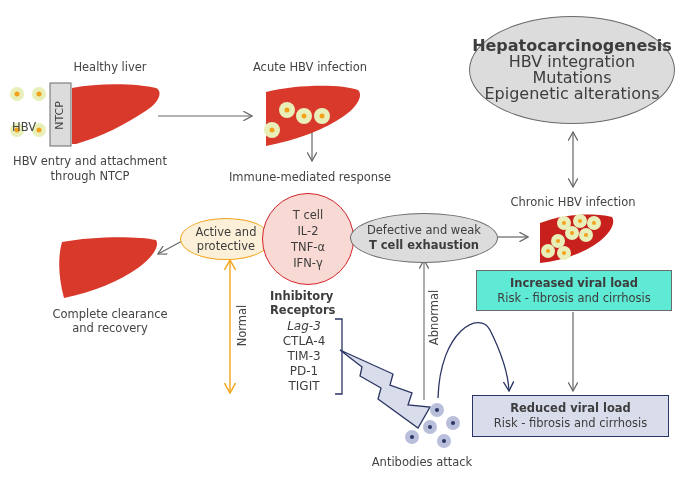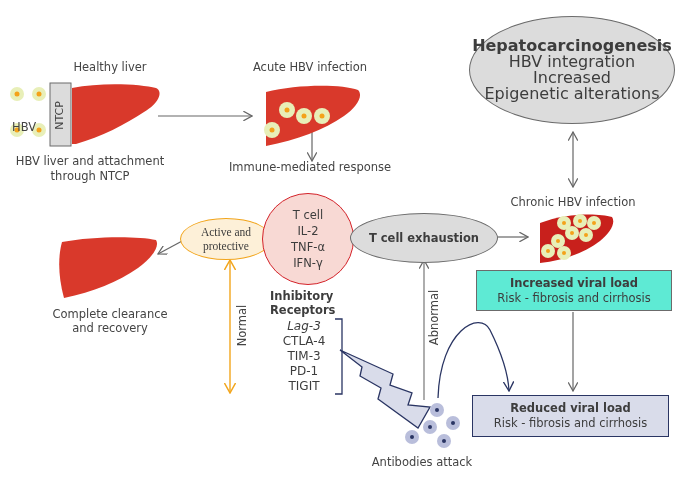--- a/index.html
+++ b/index.html
@@ -58,21 +58,21 @@
     </g>
   <g>
       <circle cx="33" cy="48" r="7" fill="#e8efb8"></circle>
       <circle cx="33" cy="48" r="2.5" fill="#f4a21a"></circle>
     </g>
   <rect x="44" y="1" width="21" height="63" fill="#dcdcdc" stroke="#6b6b6b" stroke-width="1"></rect>
   <path d="M66,6 C95,0 135,2 150,6 C158,10 152,22 138,30 C120,42 95,55 70,62 L66,62 Z" fill="#d9392b"></path>
 </svg>
 <div class="lbl" style="left:12px;top:120px;">HBV</div>
 <div class="lbl" style="left:45px;top:108px;transform:rotate(-90deg);font-size:11px;">NTCP</div>
-<div class="lbl" style="left:0px;top:154px;width:180px;">HBV liver and attachment</div>
+<div class="lbl" style="left:0px;top:154px;width:180px;">HBV entry and attachment</div>
 <div class="lbl" style="left:0px;top:169px;width:180px;">through NTCP</div>
 
 <div class="lbl" style="left:240px;top:60px;width:140px;">Acute HBV infection</div>
 <svg class="abs" style="left:262px;top:84px;" width="100" height="64">
   <path d="M4,8 C35,0 80,0 96,6 C102,12 94,24 82,32 C62,46 35,56 4,62 Z" fill="#d9392b"></path>
   <g>
       <circle cx="25" cy="26" r="8" fill="#e8efb8"></circle>
       <circle cx="25" cy="26" r="2.5" fill="#f4a21a"></circle>
     </g>
   <g>
@@ -81,26 +81,26 @@
     </g>
   <g>
       <circle cx="60" cy="32" r="8" fill="#e8efb8"></circle>
       <circle cx="60" cy="32" r="2.5" fill="#f4a21a"></circle>
     </g>
   <g>
       <circle cx="10" cy="46" r="8" fill="#e8efb8"></circle>
       <circle cx="10" cy="46" r="2.5" fill="#f4a21a"></circle>
     </g>
 </svg>
-<div class="lbl" style="left:220px;top:160px;width:180px;">Immune-mediated response</div>
+<div class="lbl" style="left:220px;top:170px;width:180px;">Immune-mediated response</div>
 
 <div class="abs center-text" style="left:469px;top:16px;width:206px;height:108px;border-radius:50%;background:#dcdcdc;border:1.3px solid #6b6b6b;box-sizing:border-box;font-size:16px;line-height:16px;">
   <div class="b">Hepatocarcinogenesis</div>
   <div>HBV integration</div>
-  <div>Increased</div>
+  <div>Mutations</div>
   <div>Epigenetic alterations</div>
 </div>
 
 <div class="lbl" style="left:500px;top:195px;width:146px;">Chronic HBV infection</div>
 <svg class="abs" style="left:536px;top:213px;" width="80" height="52">
   <path d="M4,10 C30,0 62,0 76,4 C80,10 74,20 64,28 C48,40 26,48 4,50 Z" fill="#c8201c"></path>
   <g>
       <circle cx="28" cy="10" r="7" fill="#e8efb8"></circle>
       <circle cx="28" cy="10" r="2" fill="#f4a21a"></circle>
     </g>
@@ -137,33 +137,34 @@
 <div class="abs center-text" style="left:476px;top:270px;width:196px;height:41px;background:#5eead4;border:1.3px solid #6b6b6b;box-sizing:border-box;font-size:11.5px;line-height:15px;">
   <div class="b">Increased viral load</div>
   <div>Risk - fibrosis and cirrhosis</div>
 </div>
 
 <div class="abs center-text" style="left:472px;top:395px;width:197px;height:42px;background:#d9dcea;border:1.6px solid #2a3563;box-sizing:border-box;font-size:11.5px;line-height:15px;">
   <div class="b">Reduced viral load</div>
   <div>Risk - fibrosis and cirrhosis</div>
 </div>
 
-<div class="abs center-text" style="left:180px;top:218px;width:92px;height:42px;border-radius:50%;background:#fdf0d8;border:1.4px solid #f2a51c;box-sizing:border-box;font-size:11.5px;line-height:14px;font-family:Liberation Serif, serif;">
+<div class="abs center-text" style="left:180px;top:218px;width:92px;height:42px;border-radius:50%;background:#fdf0d8;border:1.4px solid #f2a51c;box-sizing:border-box;font-size:11.5px;line-height:14px;">
   <div>Active and</div>
   <div>protective</div>
 </div>
 
 <div class="abs center-text" style="left:262px;top:193px;width:92px;height:92px;border-radius:50%;background:#f8d9d4;border:1.4px solid #d4232a;box-sizing:border-box;font-size:11.5px;line-height:16px;">
   <div>T cell</div>
   <div>IL-2</div>
   <div>TNF-α</div>
   <div>IFN-γ</div>
 </div>
 
 <div class="abs center-text" style="left:350px;top:213px;width:148px;height:50px;border-radius:50%;background:#dcdcdc;border:1.3px solid #6b6b6b;box-sizing:border-box;font-size:11.5px;line-height:15px;">
+  <div>Defective and weak</div>
   <div class="b">T cell exhaustion</div>
 </div>
 
 <svg class="abs" style="left:58px;top:236px;" width="100" height="64">
   <path d="M4,6 C35,0 80,0 98,4 C102,10 94,22 80,32 C60,46 35,56 6,62 C0,40 0,20 4,6 Z" fill="#d9392b"></path>
 </svg>
 <div class="lbl" style="left:40px;top:307px;width:140px;">Complete clearance</div>
 <div class="lbl" style="left:40px;top:321px;width:140px;">and recovery</div>
 
 <div class="lbl" style="left:222px;top:318px;transform:rotate(-90deg);transform-origin:center;">Normal</div>

